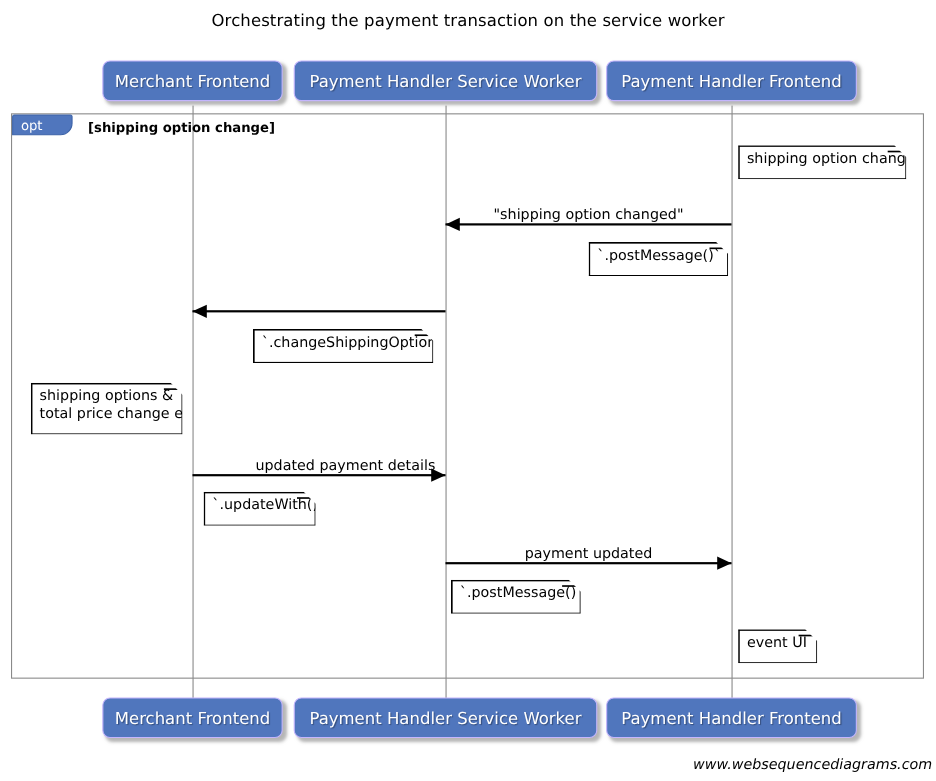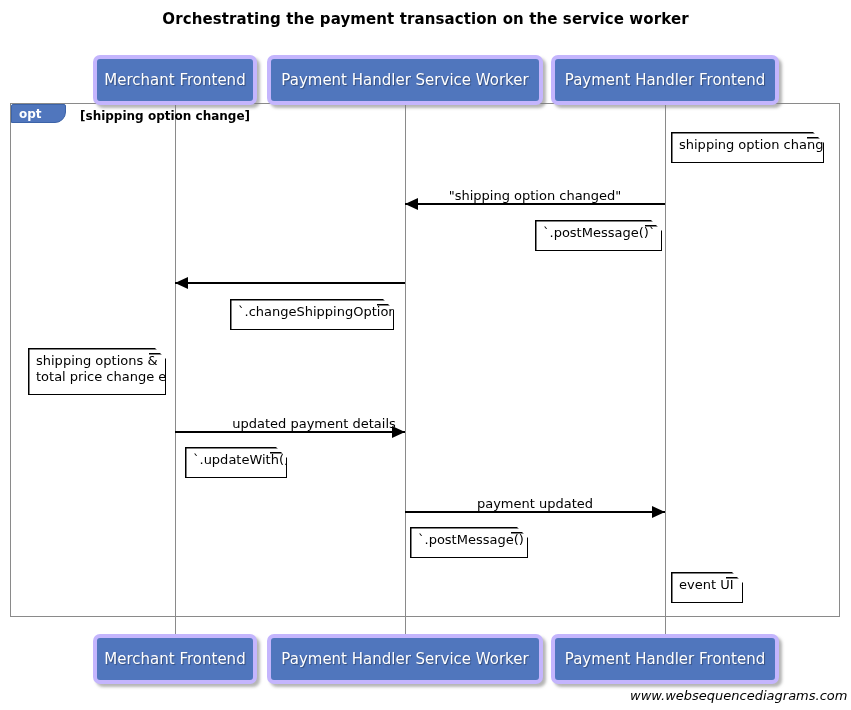--- a/index.html
+++ b/index.html
@@ -24,34 +24,34 @@
 
   
   .diagram-title {
     position: absolute;
     left: 0;
     top: 10px;
     width: 851px;
     text-align: center;
     font-family: "DejaVu Sans", "Liberation Sans", sans-serif;
     font-size: 15px;
-    font-weight: bold;
+    font-weight: normal;
     color: #000000;
     letter-spacing: 0.1px;
     white-space: nowrap;
   }
 
   
   .participant {
     position: absolute;
     box-sizing: border-box;
-    height: 50px;
+    height: 37px;
     border-radius: 7px;
     background: #5076bd;
-    border: 4px solid #c4b5fd;
+    border: 1px solid #c4b5fd;
     box-shadow: 3px 3px 3px rgba(120,120,120,0.55);
     color: #ffffff;
     font-family: "DejaVu Sans", "Liberation Sans", sans-serif;
     font-size: 15px;
     font-weight: normal;
     display: flex;
     align-items: center;
     justify-content: center;
     white-space: nowrap;
     text-shadow: 1px 1px 1px rgba(0,0,0,0.35);
@@ -76,21 +76,21 @@
     position: absolute;
     height: 19px;
     background: #5076bd;
     border: 1px solid #3c63a8;
     border-top-left-radius: 2px;
     border-bottom-right-radius: 11px;
     border-top-right-radius: 2px;
     color: #ffffff;
     font-family: "DejaVu Sans", "Liberation Sans", sans-serif;
     font-size: 12px;
-    font-weight: bold;
+    font-weight: normal;
     display: flex;
     align-items: center;
     padding-left: 7px;
     box-sizing: border-box;
     white-space: nowrap;
   }
   .frame-condition {
     position: absolute;
     font-family: "DejaVu Sans", "Liberation Sans", sans-serif;
     font-size: 12px;

